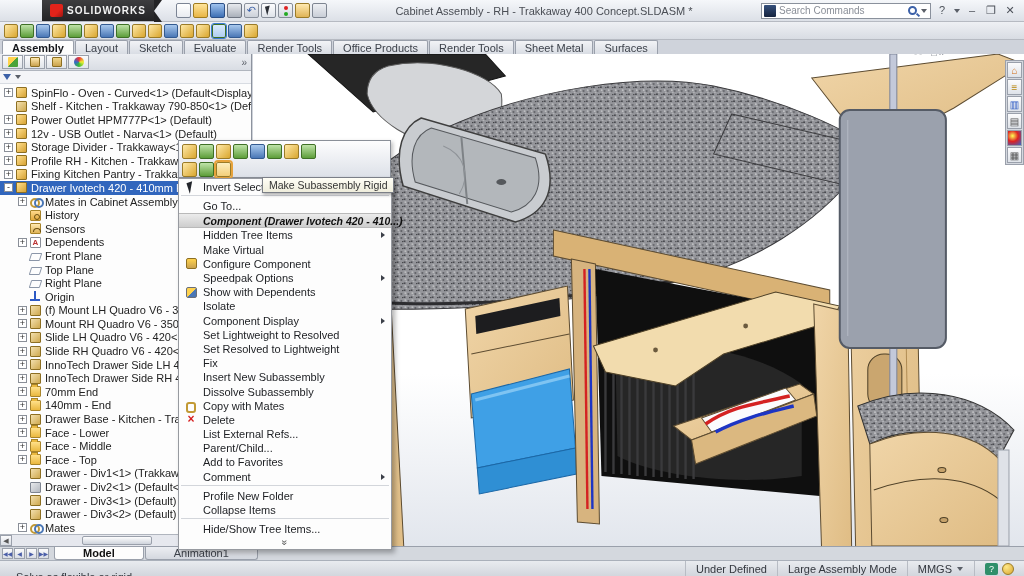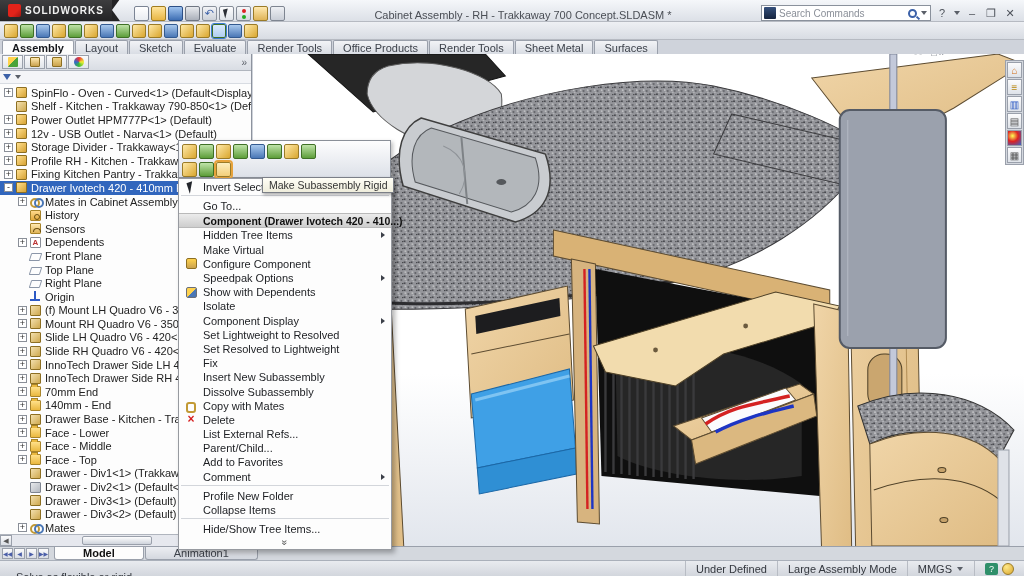--- a/index.html
+++ b/index.html
@@ -1,20 +1,20 @@
 <!DOCTYPE html>
 <html><head>
 <meta charset="utf-8">
 <style>
   *{margin:0;padding:0;box-sizing:border-box;}
   html,body{width:1024px;height:576px;overflow:hidden;font-family:"Liberation Sans",sans-serif;font-size:11px;color:#222;}
   body{background:#cfd3da;position:relative;}
 
   
-  .titlebar{position:absolute;left:0;top:0;width:1024px;height:22px;background:linear-gradient(#f5f7fa,#dce0e7);border-bottom:1px solid #b6bac2;display:flex;align-items:flex-end;}
+  .titlebar{position:absolute;left:0;top:0;width:1024px;height:22px;background:linear-gradient(#f5f7fa,#dce0e7);border-bottom:1px solid #b6bac2;display:flex;align-items:center;padding-left:42px;}
   .logo{display:flex;align-items:center;gap:4px;padding:0 8px;height:100%;background:linear-gradient(#3d3d3f,#232325);color:#fff;}
   .logo-mark{width:13px;height:13px;background:linear-gradient(135deg,#e2231a 60%,#9c1510);border-radius:2px;}
   .logo-text{font-weight:bold;letter-spacing:1px;font-size:10px;color:#f2f2f2;}
   .logo-tab{width:0;height:0;border-top:11px solid #232325;border-bottom:11px solid #232325;border-right:8px solid transparent;}
   .qa{display:flex;align-items:center;gap:2px;margin-left:14px;}
   .icon16{width:15px;height:15px;border-radius:2px;background:linear-gradient(135deg,#ffe9a8,#d9a62e);border:1px solid #9a7b28;display:inline-block;position:relative;}
   .caret{width:0;height:0;border-left:3px solid transparent;border-right:3px solid transparent;border-top:4px solid #5a5f68;margin:0 1px;}
   .i-new-document{background:linear-gradient(#ffffff,#e9ecf1);border-color:#7b8494;}
   .i-open-document{background:linear-gradient(#ffe49a,#e8b646);border-color:#a07c1f;}
   .i-save{background:linear-gradient(#9fc3ef,#3e6fb4);border-color:#2c4f86;}
@@ -115,21 +115,21 @@
   .mic.i-configure-component{display:block;background:linear-gradient(#ffd24d,#caa24e);border:1px solid #8d6f22;border-radius:2px;}
   .mic.i-show-dependents{display:block;background:linear-gradient(135deg,#ffd24d 50%,#4a77b6 50%);border:1px solid #6b6f77;border-radius:2px;}
   .mic.i-copy-mates{display:block;background:none;position:relative;}
   .mic.i-copy-mates::before{content:"";position:absolute;left:0;top:2px;width:6px;height:7px;border:2px solid #c29a35;border-radius:3px;}
   .mic.i-delete{display:block;background:none;color:#d61f1f;font-weight:bold;font-size:12px;line-height:10px;text-align:center;}
   .mic.i-delete::after{content:"×";}
   .mlabel{flex:1;white-space:nowrap;color:#1c1e22;}
   .msub{width:14px;flex:0 0 14px;}
   .has-sub .msub::after{content:"";display:block;width:0;height:0;border-top:3.5px solid transparent;border-bottom:3.5px solid transparent;border-left:4px solid #3c4049;margin-left:4px;}
   .m-sep{height:3px;border-top:1px solid #d3d6db;margin:1px 2px;}
-  .t-header{height:15px;background:linear-gradient(#ececec,#cdcdcd);border-top:1px solid #b9b9b9;border-bottom:1px solid #b9b9b9;}
+  .t-header{height:15px;background:linear-gradient(#ececec,#cdcdcd);border-top:1px solid #b9b9b9;border-bottom:1px solid #b9b9b9;font-style:italic;}
   .t-header .mgut,.t-header .msub{visibility:hidden;}
   .t-header .mlabel{font-weight:bold;font-size:10.5px;color:#111;}
   .t-chevron{height:12px;justify-content:center;}
   .t-chevron .mlabel{flex:0 0 auto;}
   .t-chevron .mlabel::after{content:"»";display:inline-block;transform:rotate(90deg);color:#555;font-size:10px;}
   
   .doctabs{position:absolute;left:0;top:546px;width:1024px;height:14px;background:#d4d8de;border-top:1px solid #9aa0ab;display:flex;align-items:flex-start;gap:1px;padding-left:2px;}
   .navbtn{width:11px;height:11px;margin-top:1px;background:linear-gradient(#fbfbfc,#d9dde4);border:1px solid #9aa0ab;color:#4a5ea8;font-size:6px;line-height:10px;text-align:center;}
   .dtab{padding:0 28px;height:13px;line-height:12px;background:linear-gradient(#eceef2,#d4d8df);border:1px solid #9aa0ab;border-top:none;border-radius:0 0 3px 3px;color:#3d424b;}
   .dtab.active{background:#fdfdfd;font-weight:bold;color:#111;}
@@ -160,21 +160,21 @@
   <span class="icon16 i-undo"></span>
 
   <span class="icon16 i-select"></span>
 
   <span class="icon16 i-rebuild"></span>
 
   <span class="icon16 i-file-properties"></span>
 
   <span class="icon16 i-options"></span>
 </div>
-  <div class="tb-title">Cabinet Assembly - RH - Trakkaway 700 Concept.SLDASM *</div>
+  <div class="tb-title">Cabinet Assembly - RH - Trakkaway 400 Concept.SLDASM *</div>
   <div class="search-wrap">
     <div class="search-box">
       <span class="search-flag"></span>
       <span class="search-text">Search Commands</span>
       <span class="mag"></span>
       <span class="caret"></span>
     </div>
     <span class="win-glyph">?</span>
     <span class="caret"></span>
     <span class="win-glyph">–</span>

